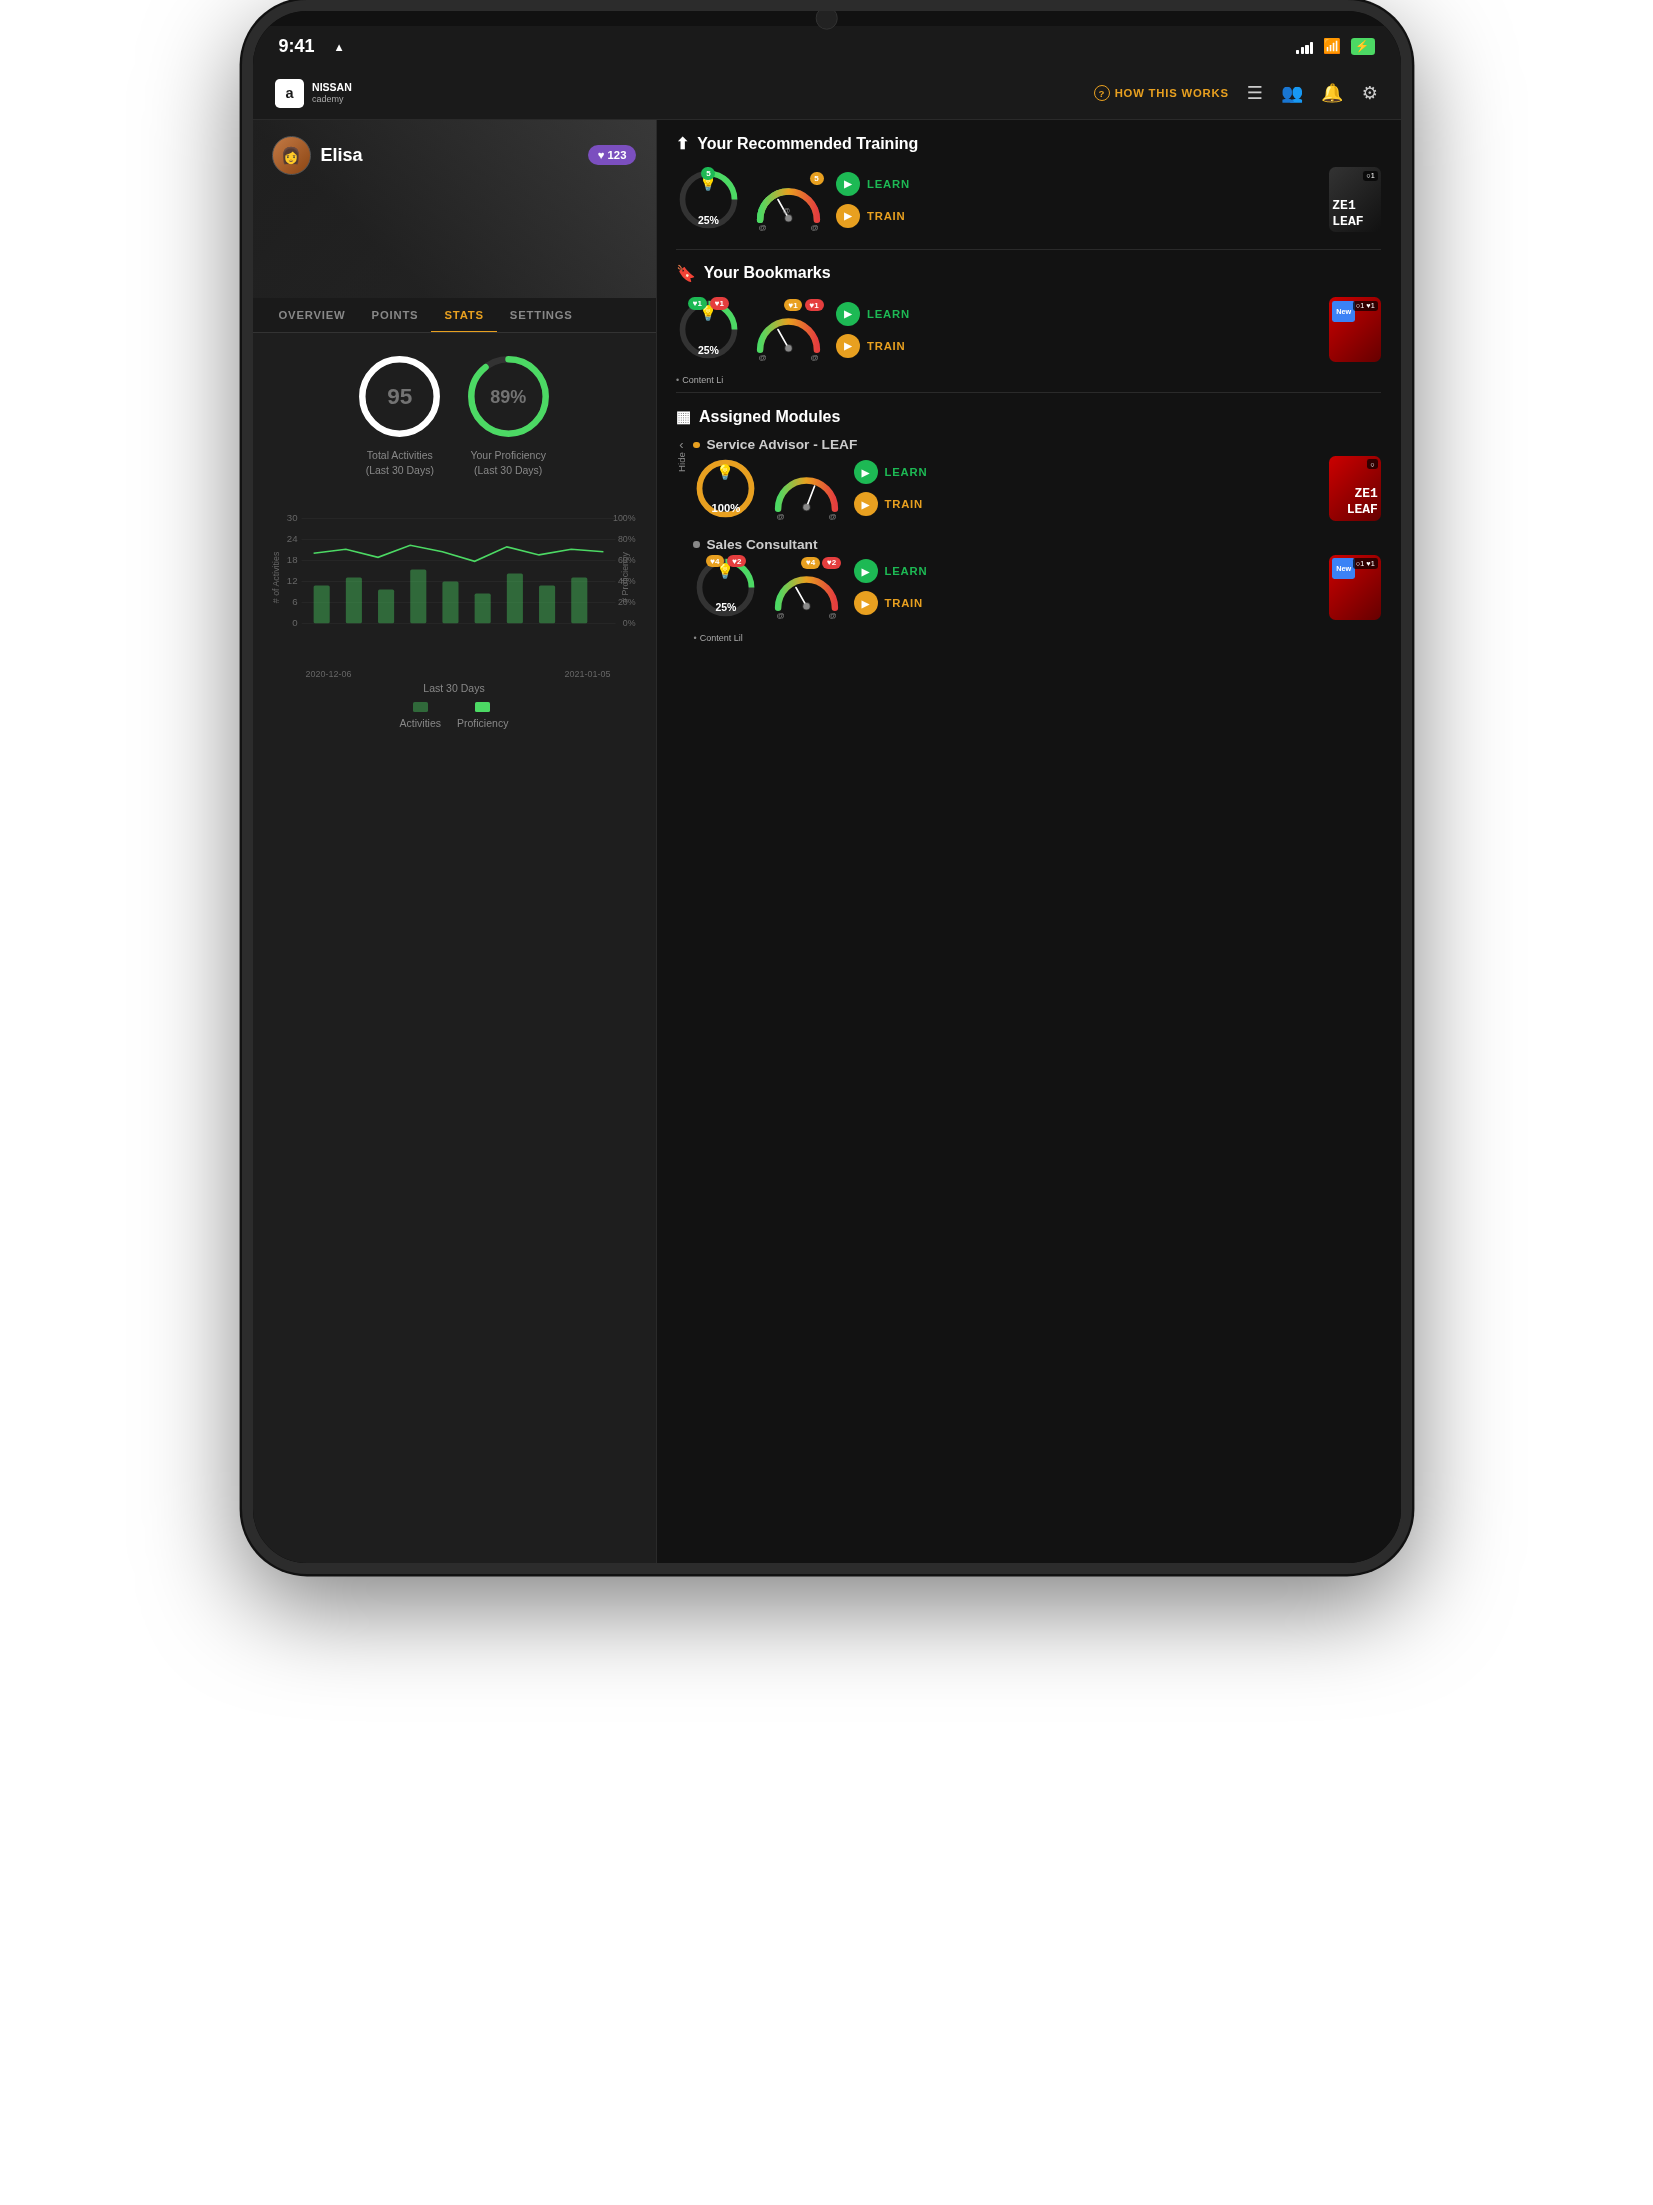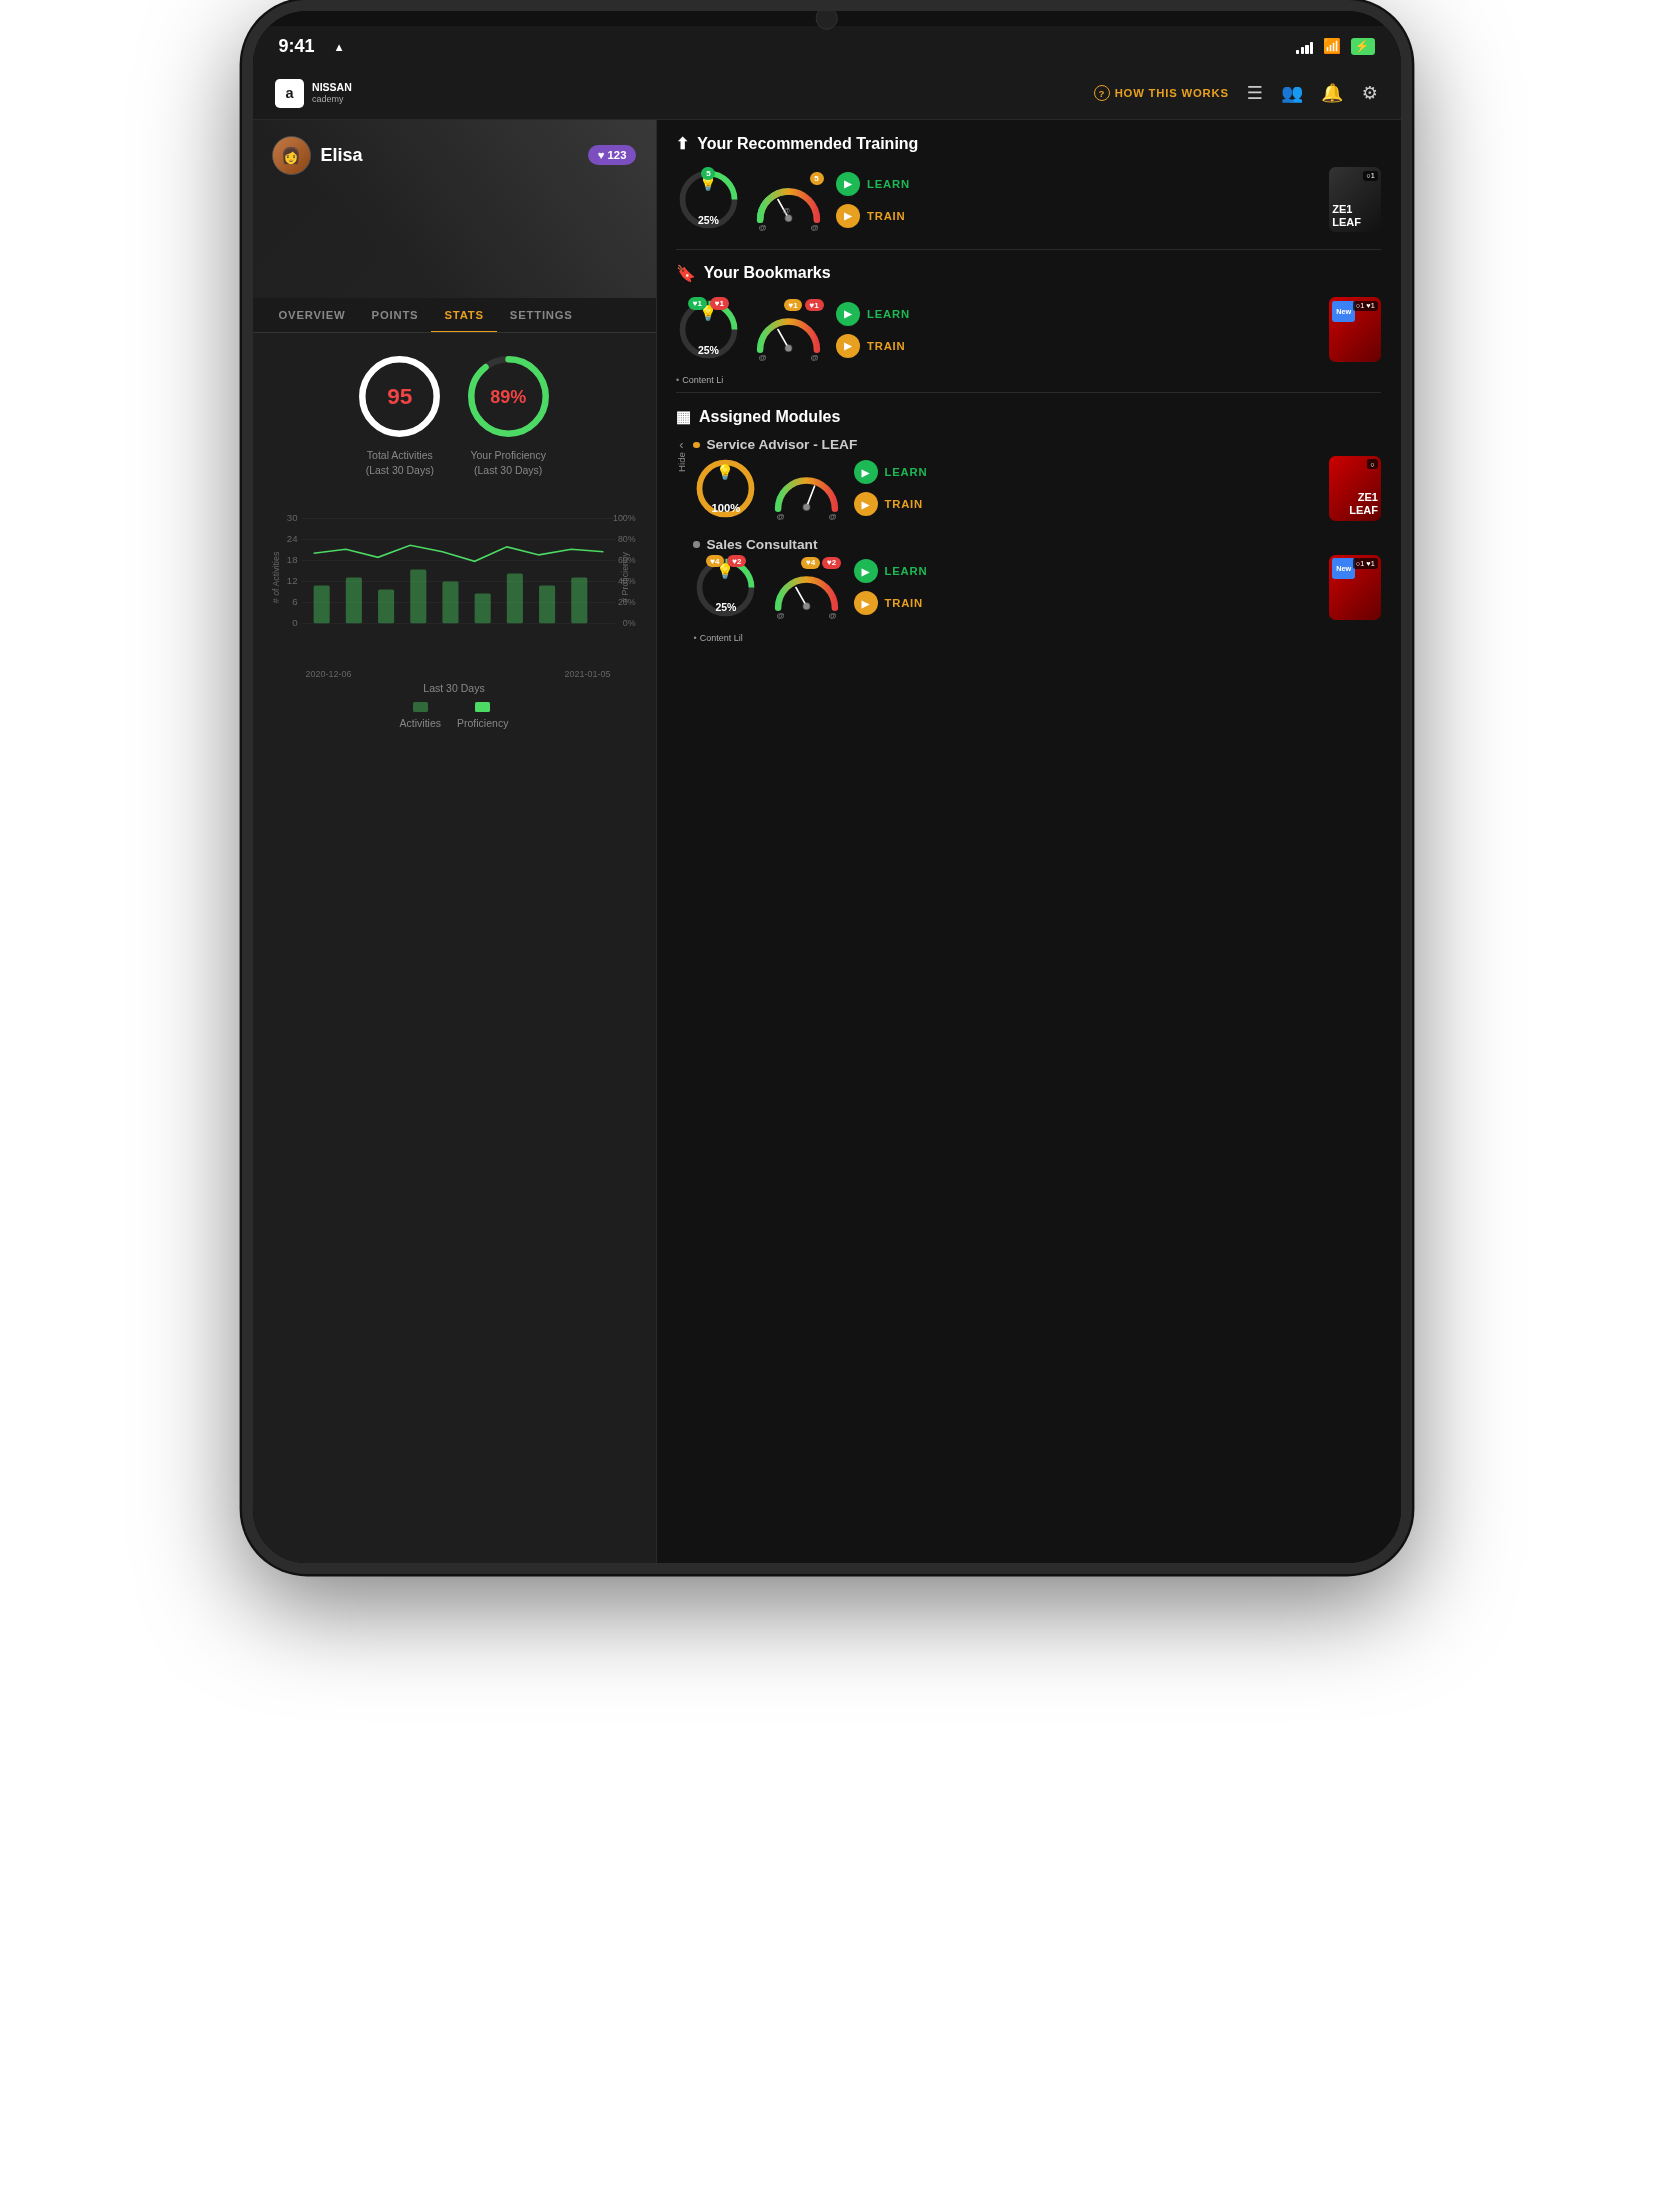--- a/index.html
+++ b/index.html
@@ -329,21 +329,21 @@
     .circle-gauge .circle-prog {
       fill: none;
       stroke-width: 8;
       stroke-linecap: round;
     }
     .circle-gauge .circle-text {
       position: absolute;
       top: 50%;
       left: 50%;
       transform: translate(-50%, -50%);
-      color: #ef4444;
+      color: #737373;
       font-size: 22.6px;
       font-weight: 700;
       text-align: left;
     }
     .stat-label {
       color: #888;
       font-size: 10.5px;
       text-align: center;
       line-height: 1.4;
     }
@@ -473,23 +473,24 @@
     }
     .thumb-dark {
       background: linear-gradient(135deg, #333, #111);
     }
     .thumb-label {
       position: absolute;
       bottom: 3.2px;
       left: 3.2px;
       right: 3.2px;
       color: #fff;
-      font-size: 11px;
+      font-size: 13px;
       font-weight: 600;
       line-height: 1.2;
+      font-family: Liberation Mono, monospace;
     }
     .thumb-badge {
       position: absolute;
       top: 3.2px;
       right: 3.2px;
       background: rgba(0,0,0,0.7);
       color: #fff;
       font-size: 7.3px;
       padding: 0.8px 3.2px;
       border-radius: 2.4px;

